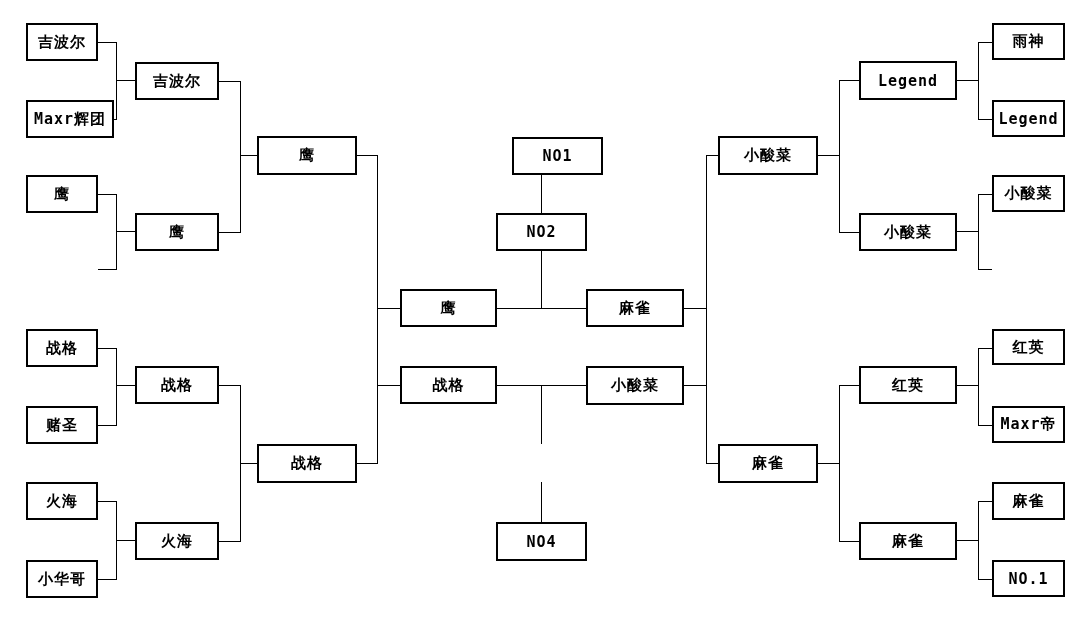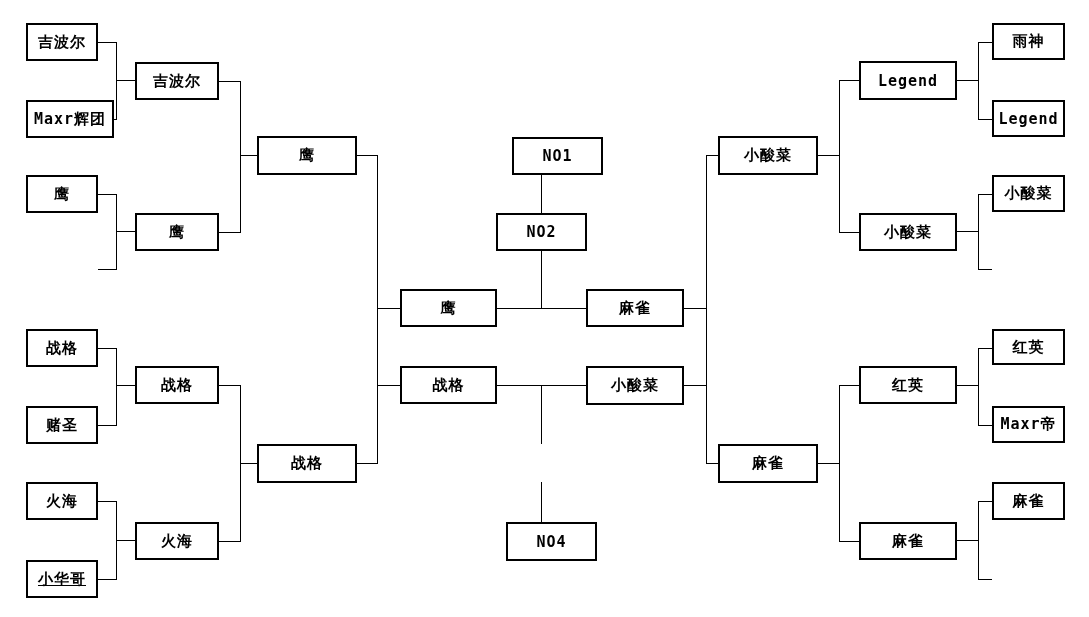--- a/index.html
+++ b/index.html
@@ -38,46 +38,47 @@
 <body>
 
 <div id="canvas">
 
 <div class="bx" style="left: 26px; top: 23px; width: 72px; height: 38px;">吉波尔</div>
     <div class="bx" style="left: 26px; top: 100px; width: 88px; height: 38px;">Maxr辉团</div>
     <div class="bx" style="left: 26px; top: 175px; width: 72px; height: 38px;">鹰</div>
     <div class="bx" style="left: 26px; top: 329px; width: 72px; height: 38px;">战格</div>
     <div class="bx" style="left: 26px; top: 406px; width: 72px; height: 38px;">赌圣</div>
     <div class="bx" style="left: 26px; top: 482px; width: 72px; height: 38px;">火海</div>
-    <div class="bx" style="left: 26px; top: 560px; width: 72px; height: 38px; text-decoration: underline;">小华哥</div>
+    <div class="bx" style="left: 26px; top: 560px; width: 72px; height: 38px;">小华哥</div>
     <div class="bx" style="left: 135px; top: 62px; width: 84px; height: 38px;">吉波尔</div>
     <div class="bx" style="left: 135px; top: 213px; width: 84px; height: 38px;">鹰</div>
     <div class="bx" style="left: 135px; top: 366px; width: 84px; height: 38px;">战格</div>
     <div class="bx" style="left: 135px; top: 522px; width: 84px; height: 38px;">火海</div>
     <div class="bx" style="left: 257px; top: 136px; width: 100px; height: 39px;">鹰</div>
     <div class="bx" style="left: 257px; top: 444px; width: 100px; height: 39px;">战格</div>
     <div class="bx" style="left: 400px; top: 289px; width: 97px; height: 38px;">鹰</div>
     <div class="bx" style="left: 400px; top: 366px; width: 97px; height: 38px;">战格</div>
     <div class="bx" style="left: 496px; top: 137px; width: 91px; height: 38px; margin-left: 16px;">NO1</div>
     <div class="bx" style="left: 496px; top: 213px; width: 91px; height: 38px;">NO2</div>
-    <div class="bx" style="left: 496px; top: 522px; width: 91px; height: 39px; margin-left: 10px;">NO4</div>
+    <div class="bx" style="left: 496px; top: 522px; width: 91px; height: 39px;">NO4</div>
     <div class="bx" style="left: 586px; top: 289px; width: 98px; height: 38px;">麻雀</div>
     <div class="bx" style="left: 586px; top: 366px; width: 98px; height: 39px;">小酸菜</div>
     <div class="bx" style="left: 718px; top: 136px; width: 100px; height: 39px;">小酸菜</div>
     <div class="bx" style="left: 718px; top: 444px; width: 100px; height: 39px;">麻雀</div>
     <div class="bx" style="left: 859px; top: 61px; width: 98px; height: 39px;">Legend</div>
     <div class="bx" style="left: 859px; top: 213px; width: 98px; height: 38px;">小酸菜</div>
     <div class="bx" style="left: 859px; top: 366px; width: 98px; height: 38px;">红英</div>
     <div class="bx" style="left: 859px; top: 522px; width: 98px; height: 38px;">麻雀</div>
     <div class="bx" style="left: 992px; top: 23px; width: 73px; height: 37px;">雨神</div>
     <div class="bx" style="left: 992px; top: 100px; width: 73px; height: 37px;">Legend</div>
     <div class="bx" style="left: 992px; top: 175px; width: 73px; height: 37px;">小酸菜</div>
     <div class="bx" style="left: 992px; top: 329px; width: 73px; height: 36px;">红英</div>
     <div class="bx" style="left: 992px; top: 406px; width: 73px; height: 37px;">Maxr帝</div>
     <div class="bx" style="left: 992px; top: 482px; width: 73px; height: 38px;">麻雀</div>
+    <div class="bx" style="left: 992px; top: 560px; width: 73px; height: 37px;">NO.1</div>
     <div class="ln" style="left: 116px; top: 42px; width: 1px; height: 78px;"></div>
     <div class="ln" style="left: 98px; top: 42px; width: 18px; height: 1px;"></div>
     <div class="ln" style="left: 98px; top: 119px; width: 18px; height: 1px;"></div>
     <div class="ln" style="left: 116px; top: 80px; width: 19px; height: 1px;"></div>
     <div class="ln" style="left: 116px; top: 194px; width: 1px; height: 76px;"></div>
     <div class="ln" style="left: 98px; top: 194px; width: 18px; height: 1px;"></div>
     <div class="ln" style="left: 98px; top: 269px; width: 18px; height: 1px;"></div>
     <div class="ln" style="left: 116px; top: 231px; width: 19px; height: 1px;"></div>
     <div class="ln" style="left: 116px; top: 348px; width: 1px; height: 78px;"></div>
     <div class="ln" style="left: 98px; top: 348px; width: 18px; height: 1px;"></div>

